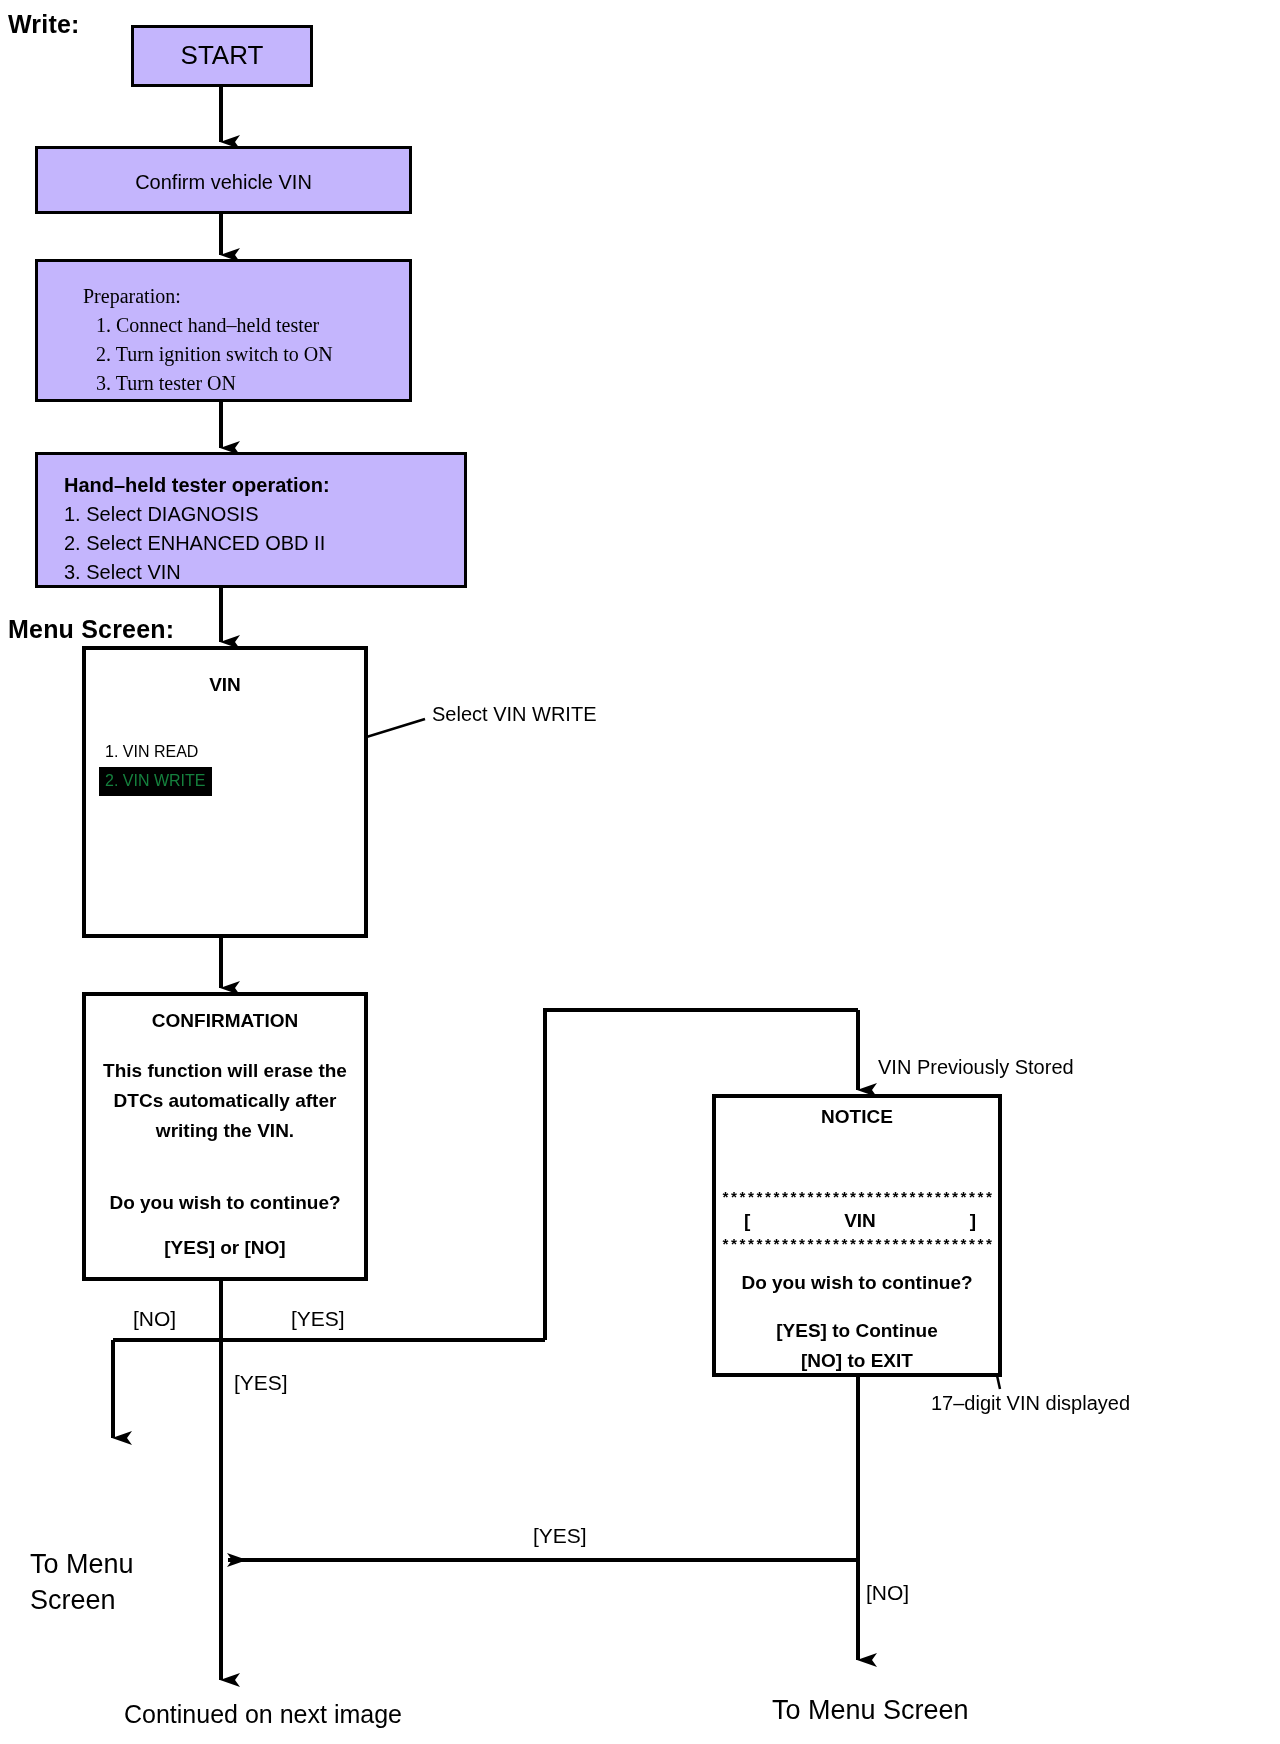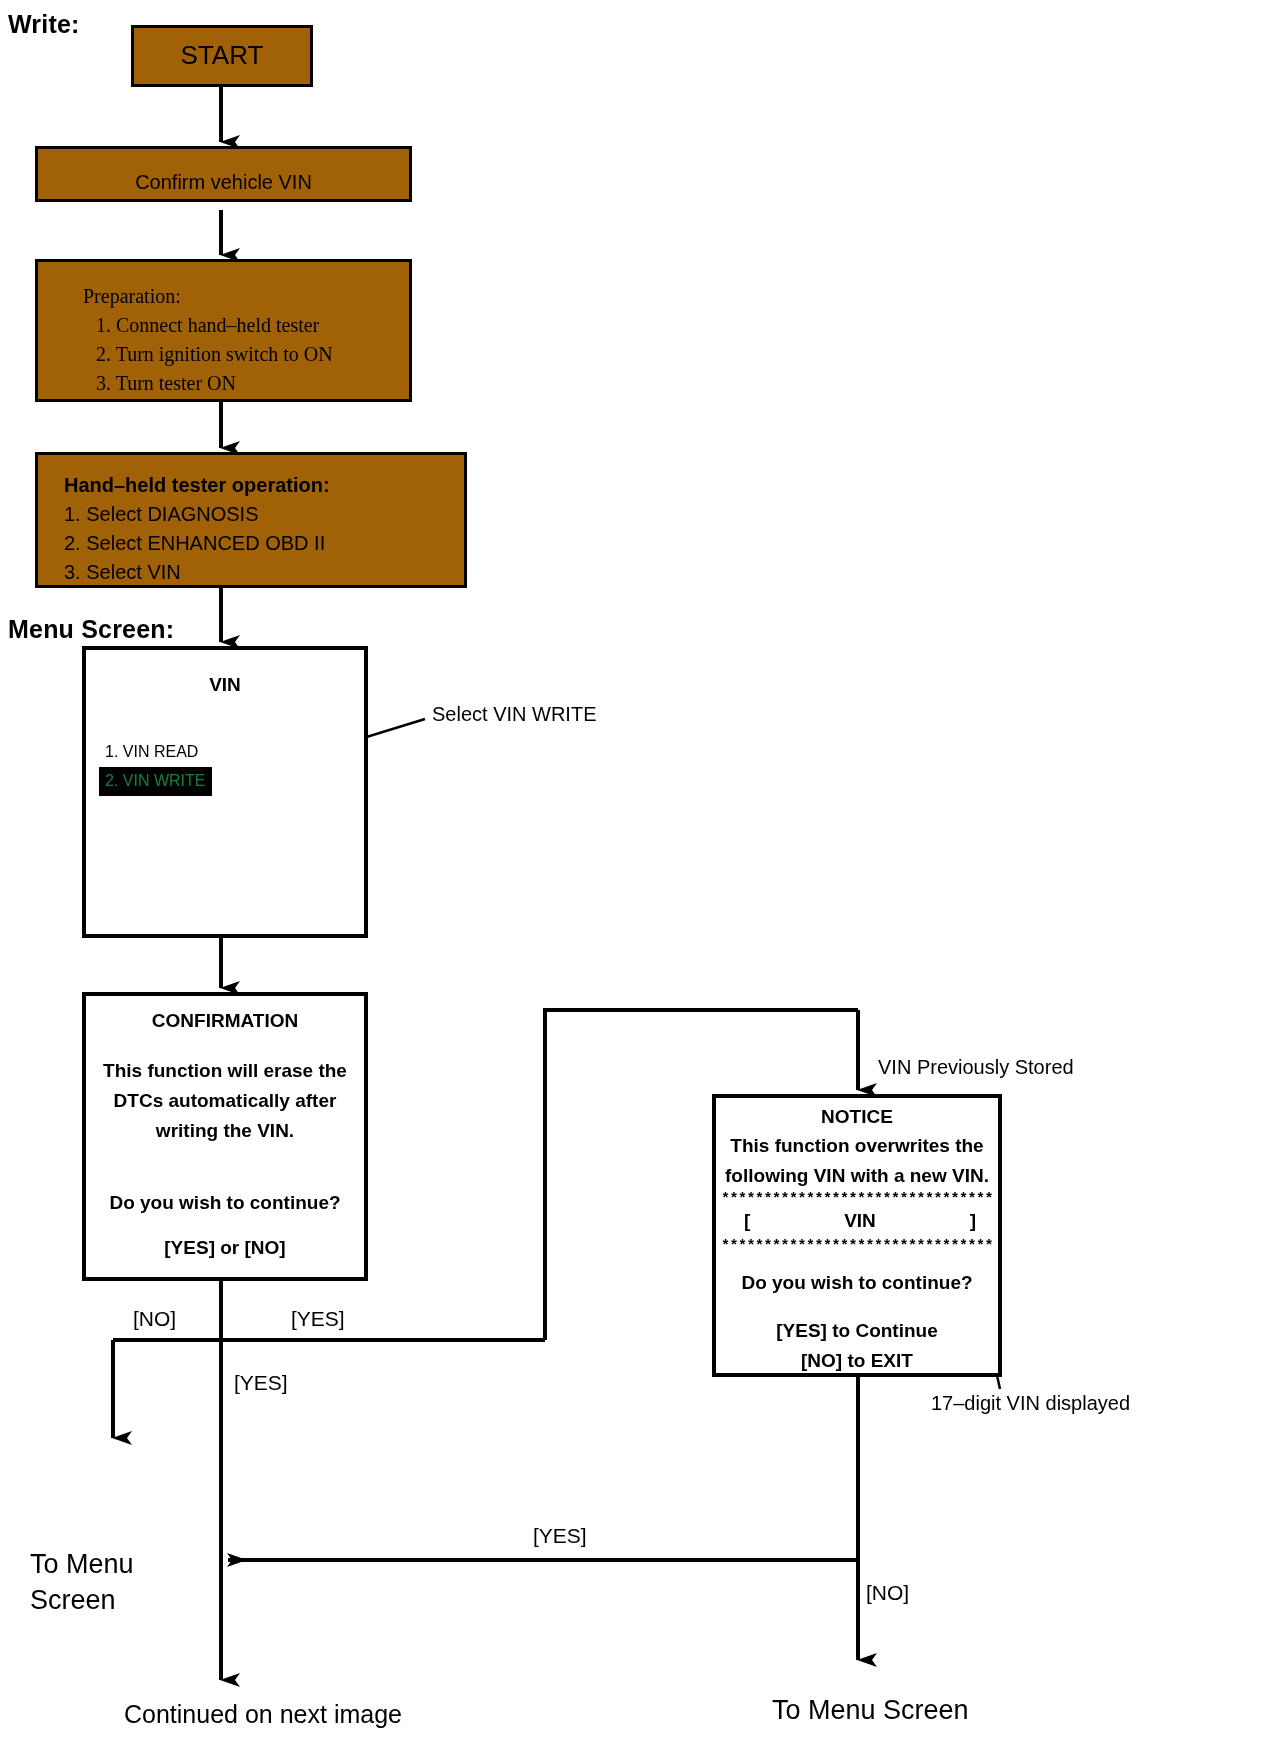--- a/index.html
+++ b/index.html
@@ -25,21 +25,21 @@
     font-weight: bold;
     font-size: 25px;
     letter-spacing: 0.2px;
     white-space: nowrap;
   }
 
   
   .box {
     position: absolute;
     border: 3px solid #000;
-    background: #a16207;
+    background: #c4b5fd;
     box-sizing: border-box;
   }
   .box-text {
     font-size: 20px;
     line-height: 29px;
     white-space: pre;
   }
   .centerline {
     text-align: center;
   }
@@ -169,21 +169,21 @@
     <line x1="963" y1="1221" x2="1000" y2="1389" stroke="#000" stroke-width="2.5"></line>
   </svg>
 
   <div class="abs section-label" style="left:8px; top:10px;">Write:</div>
   <div class="abs section-label" style="left:8px; top:615px;">Menu Screen:</div>
 
   <div class="box" style="left:131px; top:25px; width:182px; height:62px;">
     <div class="abs box-text centerline" style="left:0; top:13px; width:176px; font-size:26px;">START</div>
   </div>
 
-  <div class="box" style="left:35px; top:146px; width:377px; height:56px;">
+  <div class="box" style="left:35px; top:146px; width:377px; height:68px;">
     <div class="abs box-text centerline" style="left:0; top:19px; width:371px;">Confirm vehicle VIN</div>
   </div>
 
   <div class="box" style="left:35px; top:259px; width:377px; height:143px;">
     <div class="abs" style="left:45px; top:20px;font-family:Liberation Serif, serif;">
       <div class="box-text">Preparation:</div>
       <div class="box-text" style="margin-left:13px;">1. Connect hand–held tester</div>
       <div class="box-text" style="margin-left:13px;">2. Turn ignition switch to ON</div>
       <div class="box-text" style="margin-left:13px;">3. Turn tester ON</div>
     </div>
@@ -220,24 +220,20 @@
       <div class="screen-line">writing the VIN.</div>
     </div>
     <div class="abs screen-line" style="left:0; top:192px; width:278px;">Do you wish to continue?</div>
     <div class="abs screen-line" style="left:0; top:237px; width:278px;text-align:center;">[YES] or [NO]</div>
   </div>
 
   <div class="abs annot" style="left:878px; top:1056px;">VIN Previously Stored</div>
 
   <div class="screen" style="left:712px; top:1094px; width:290px; height:283px;">
     <div class="abs screen-title" style="left:0; top:8px; width:282px;">NOTICE</div>
-    <div class="abs" style="left:0; top:33px; width:282px;">
-      <div class="screen-line">This function overwrites the</div>
-      <div class="screen-line">following VIN with a new VIN.</div>
-    </div>
     <div class="abs stars" style="left:0; top:93px; width:282px;">********************************</div>
     <div class="abs" style="left:28px; top:112px; width:232px;">
       <span class="vinrow" style="float:left;">[</span>
       <span class="vinrow" style="float:right;">]</span>
       <div class="vinrow" style="text-align:center;">VIN</div>
     </div>
     <div class="abs stars" style="left:0; top:140px; width:282px;">********************************</div>
     <div class="abs screen-line" style="left:0; top:170px; width:282px;">Do you wish to continue?</div>
     <div class="abs" style="left:0; top:218px; width:282px;">
       <div class="screen-line">[YES] to Continue</div>

